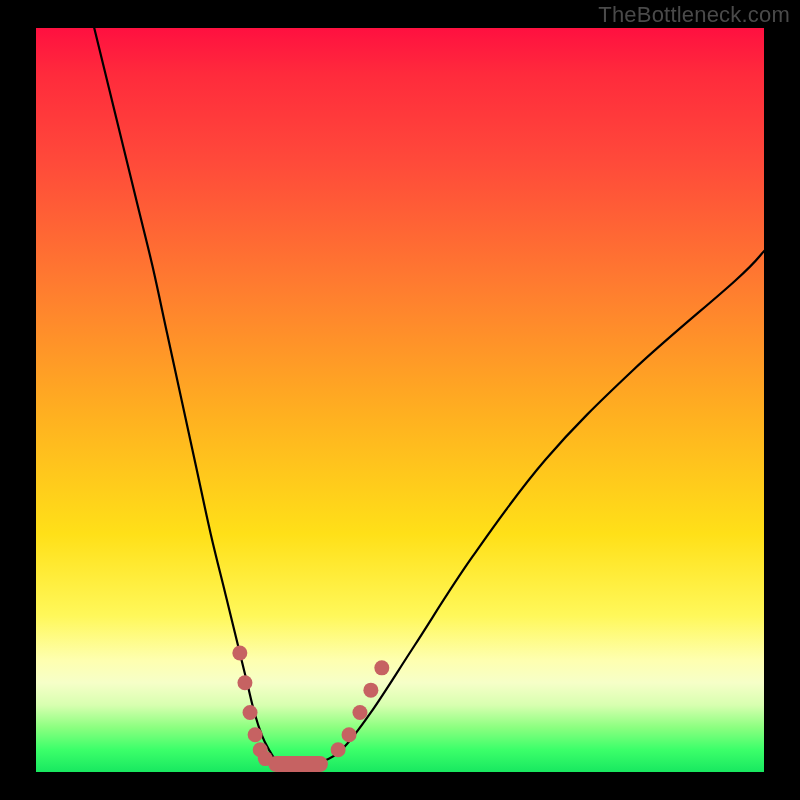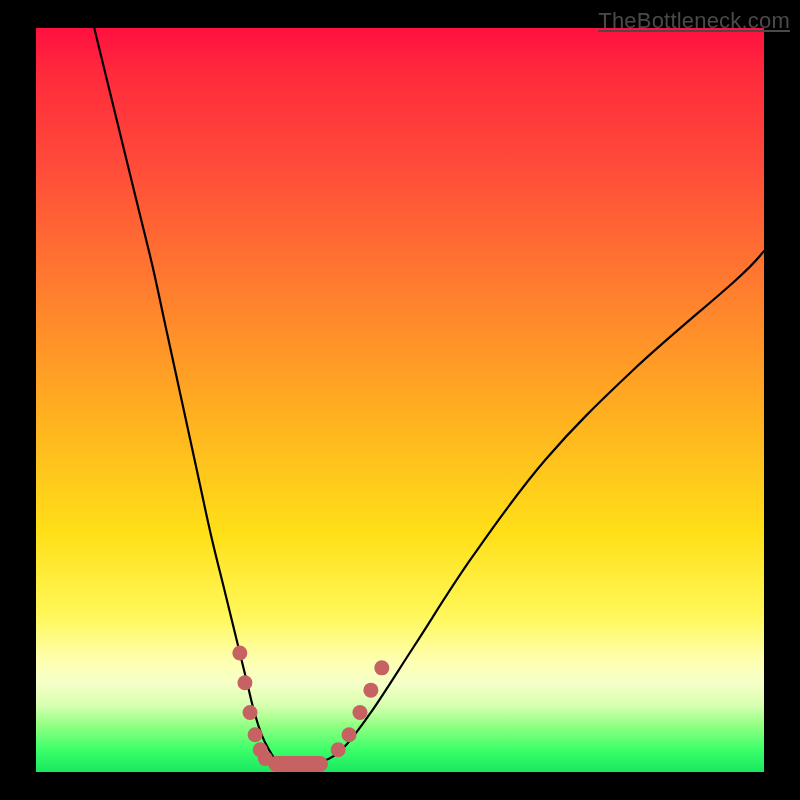--- a/index.html
+++ b/index.html
@@ -12,28 +12,27 @@
     font-family: Arial, Helvetica, sans-serif;
   }
   .frame {
     position: relative;
     width: 800px;
     height: 800px;
     background: #000;
   }
   .watermark {
     position: absolute;
-    top: 8px;
+    top: 2px;
     right: 10px;
     color: #4a4a4a;
     font-size: 22px;
     font-weight: 400;
     letter-spacing: 0.2px;
     z-index: 10;
-    text-decoration: underline;
   }
   .plot-area {
     position: absolute;
     left: 36px;
     top: 28px;
     width: 728px;
     height: 744px;
     
     background: linear-gradient(
       to bottom,

